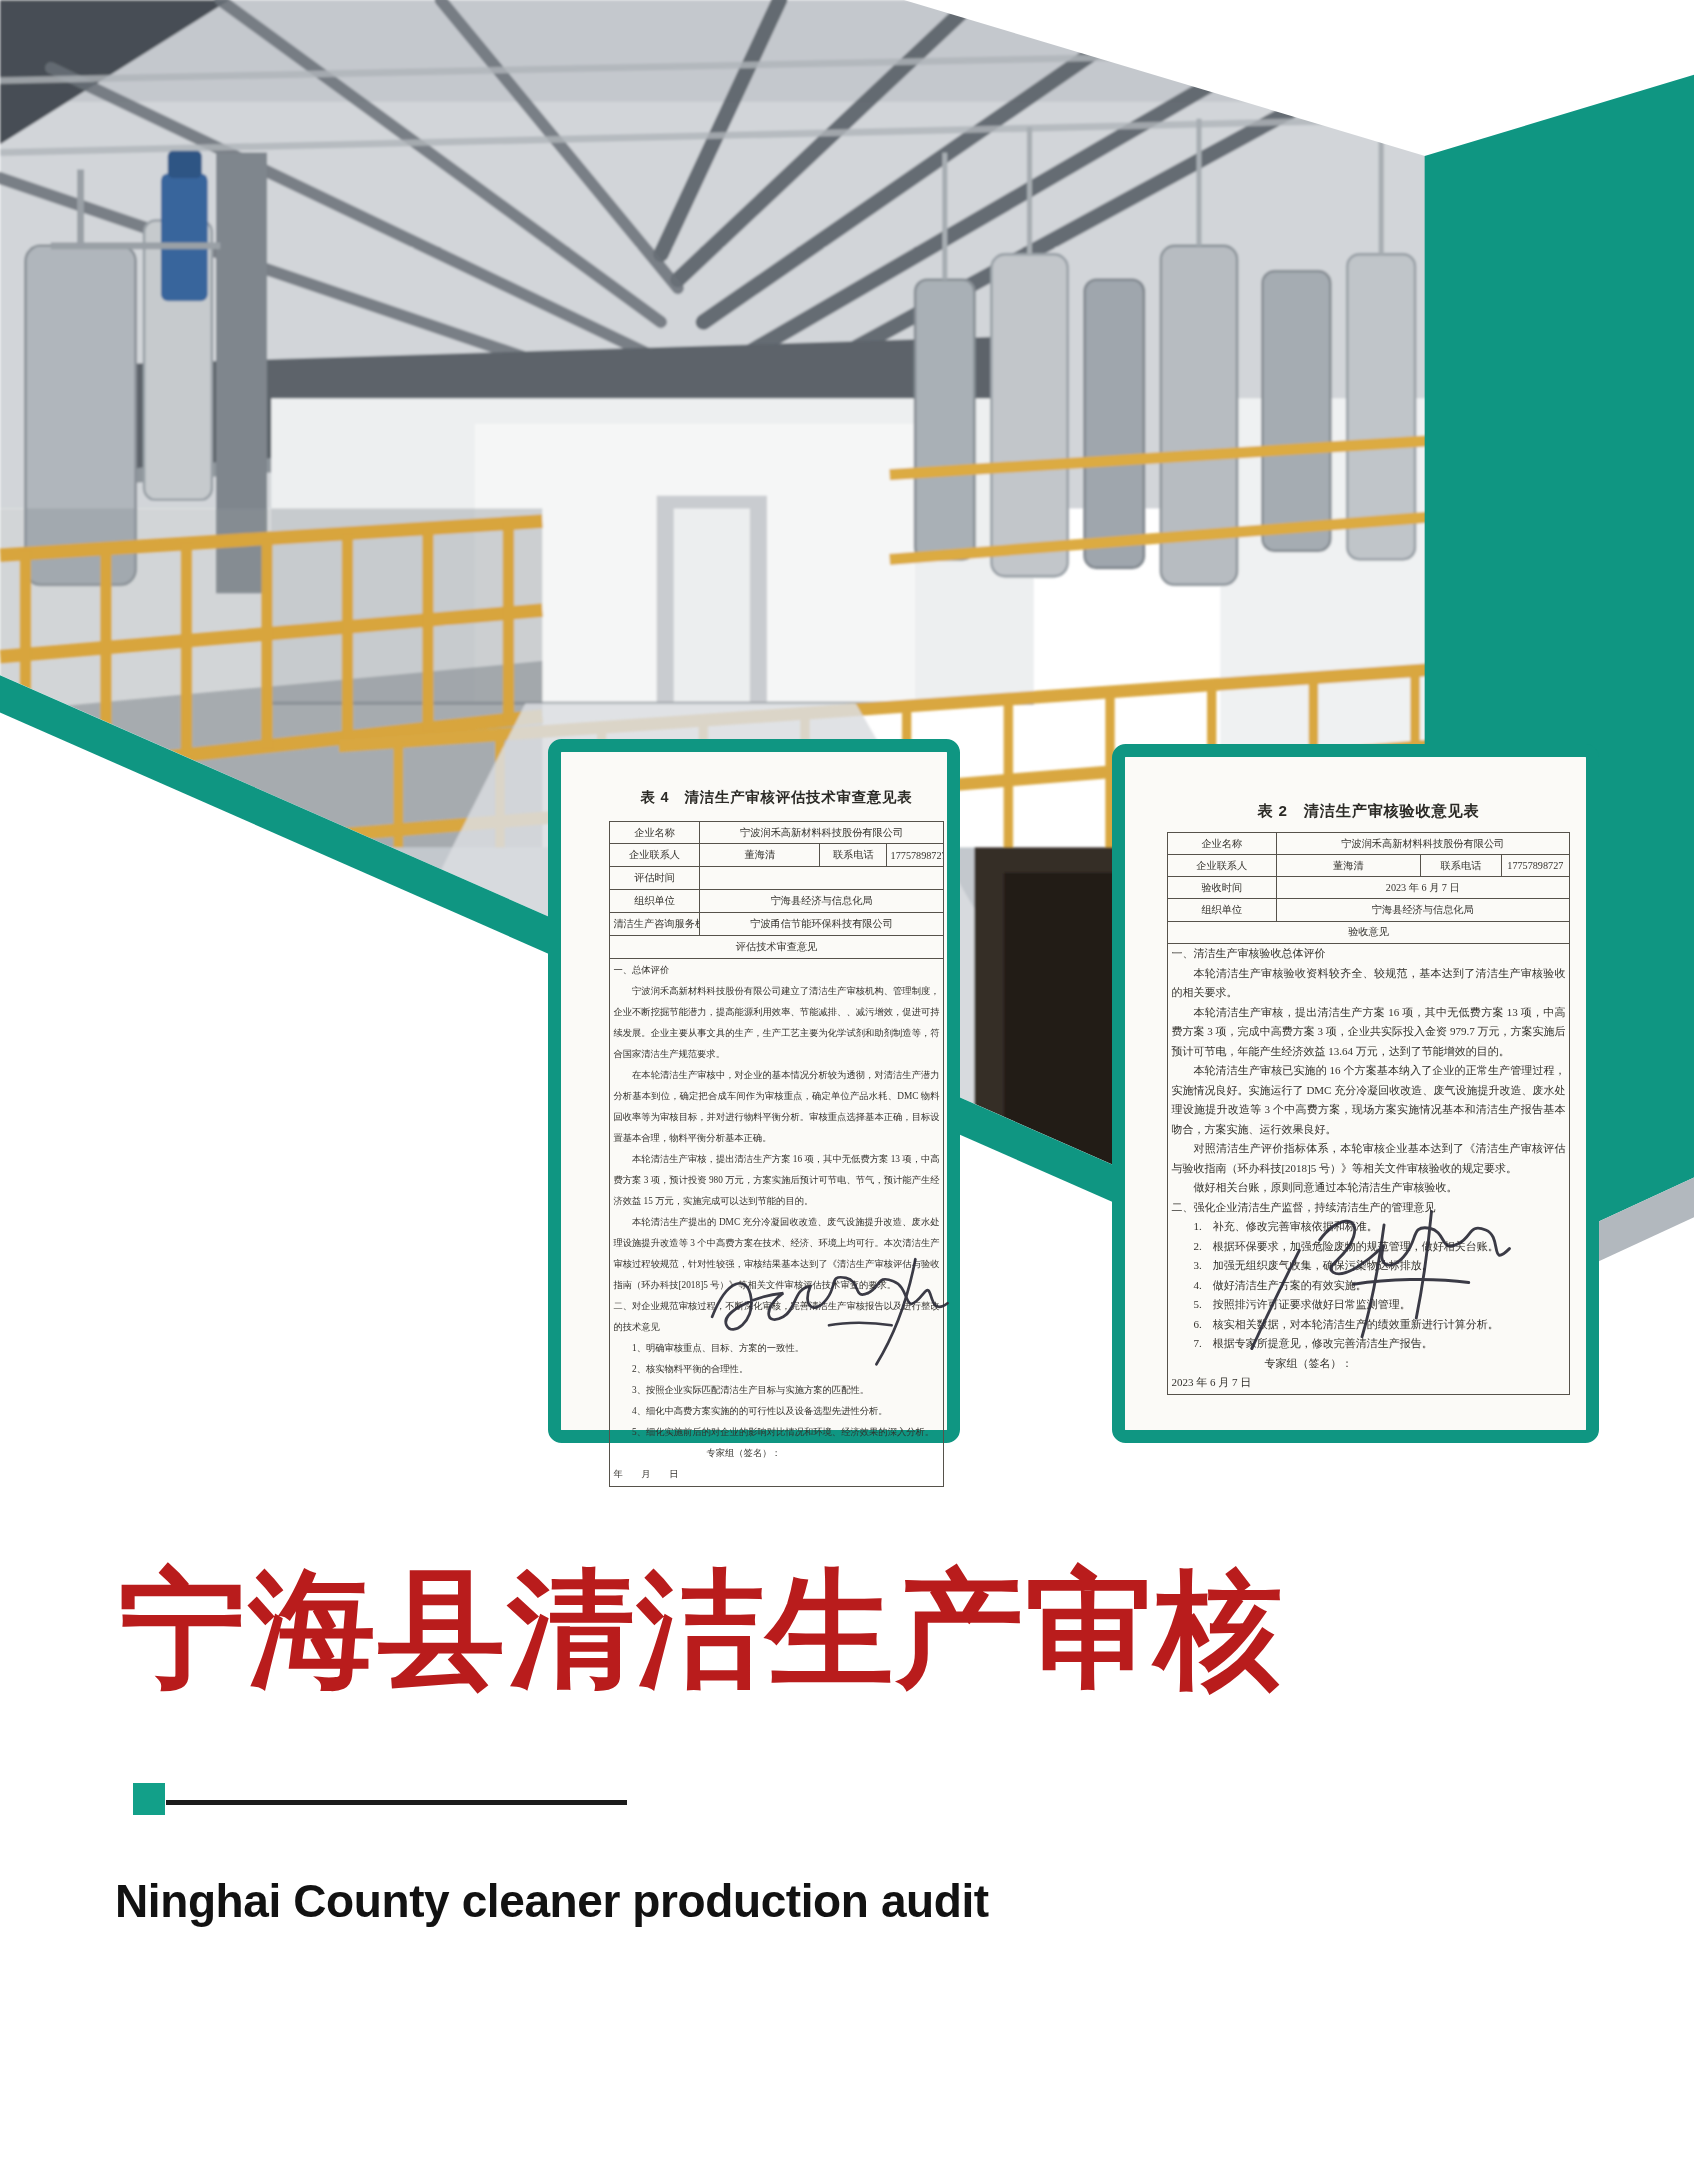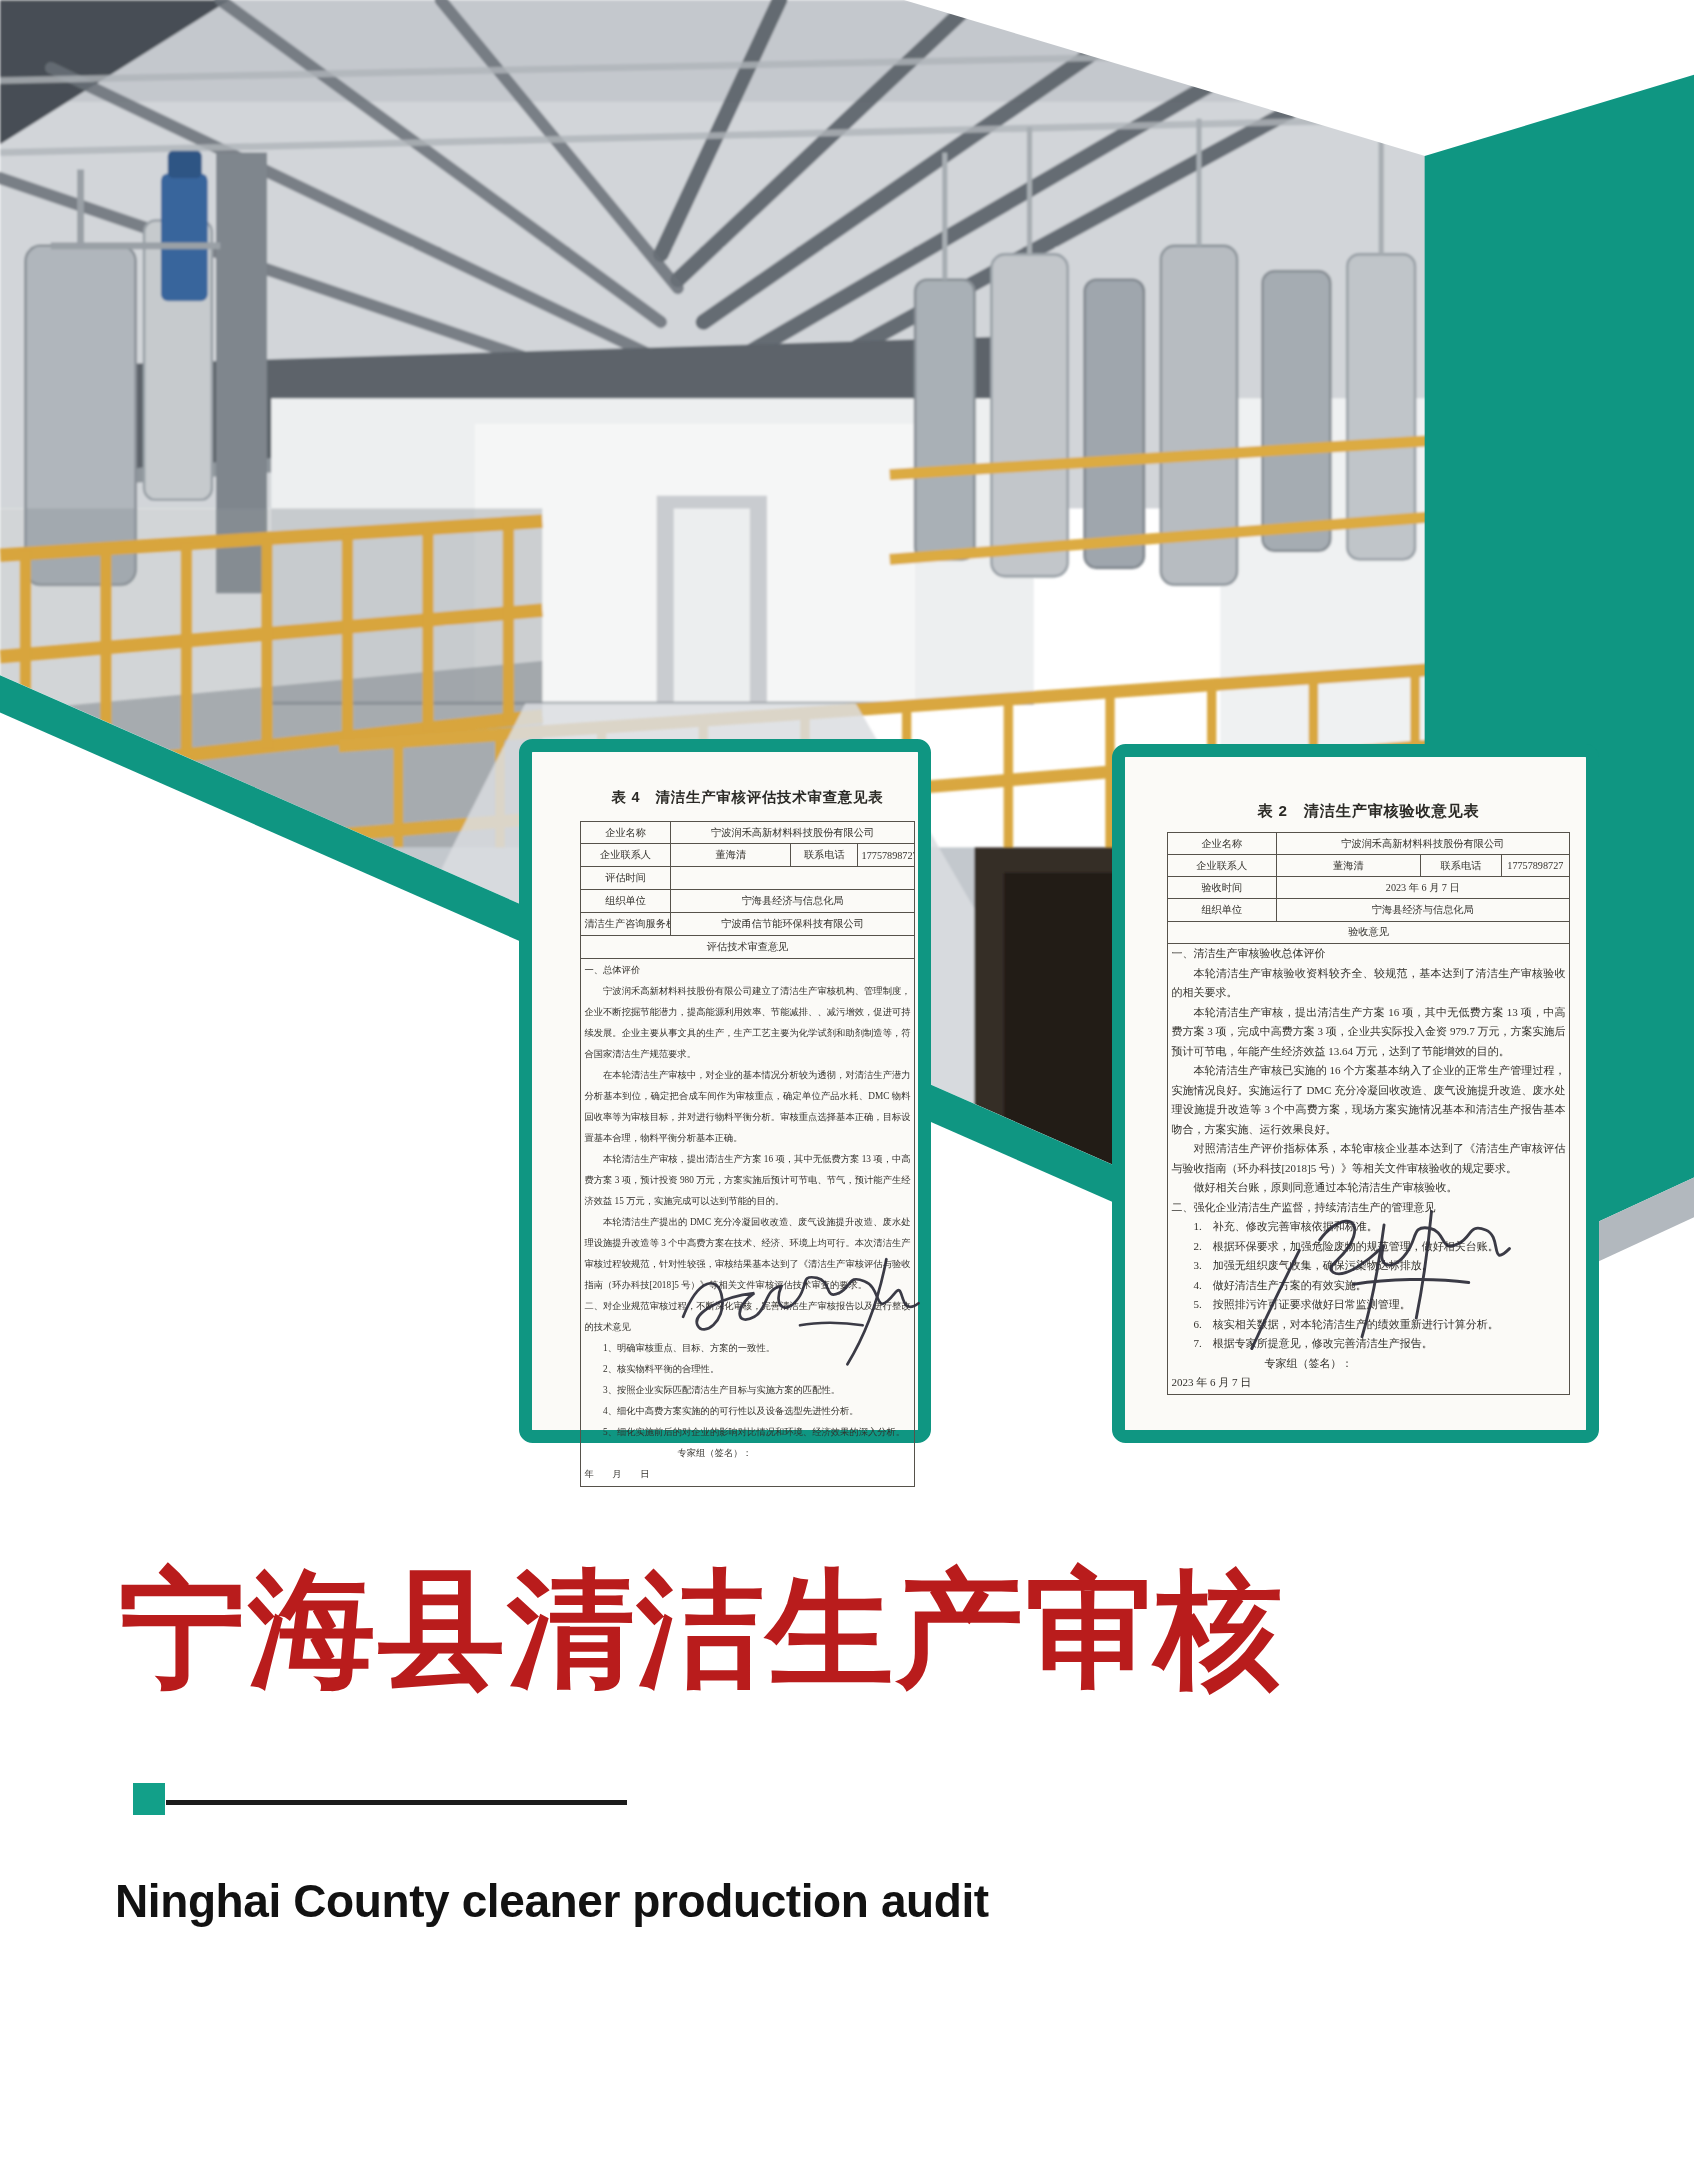--- a/index.html
+++ b/index.html
@@ -28,21 +28,21 @@
   td.nowrap{white-space:nowrap;font-size:9px;}
   td.body-cell{vertical-align:top;text-align:left;padding:6.8px 10.2px 3.4px;}
   .body-cell p{margin:0;text-align:justify;}
   .bp{text-indent:2em;}
   .bh{text-indent:0;}
   .sign-row{margin-top:22px;padding-left:93px;text-indent:0;}
   .sign-date{text-align:center;text-indent:0;}
   .sig{position:absolute;pointer-events:none;}
 
   
-  #doc-left{left:519px;top:739px;width:412px;height:704px;}
+  #doc-left{left:548px;top:739px;width:412px;height:704px;}
   #doc-left .scan{left:48px;top:36px;width:335px;}
   #doc-left .doc-title{font-size:14.4px;margin:0 0 13.6px 0;}
   #doc-left td{height:20.3px;}
   #doc-left td.body-cell{height:408px;}
   #doc-left .body-cell p{font-size:9.3px;line-height:21px;}
 
   
   #doc-right{left:1112px;top:744px;width:487px;height:699px;}
   #doc-right .scan{left:42px;top:44px;width:403px;}
   #doc-right .doc-title{font-size:15.2px;margin:0 0 10.2px 0;}

